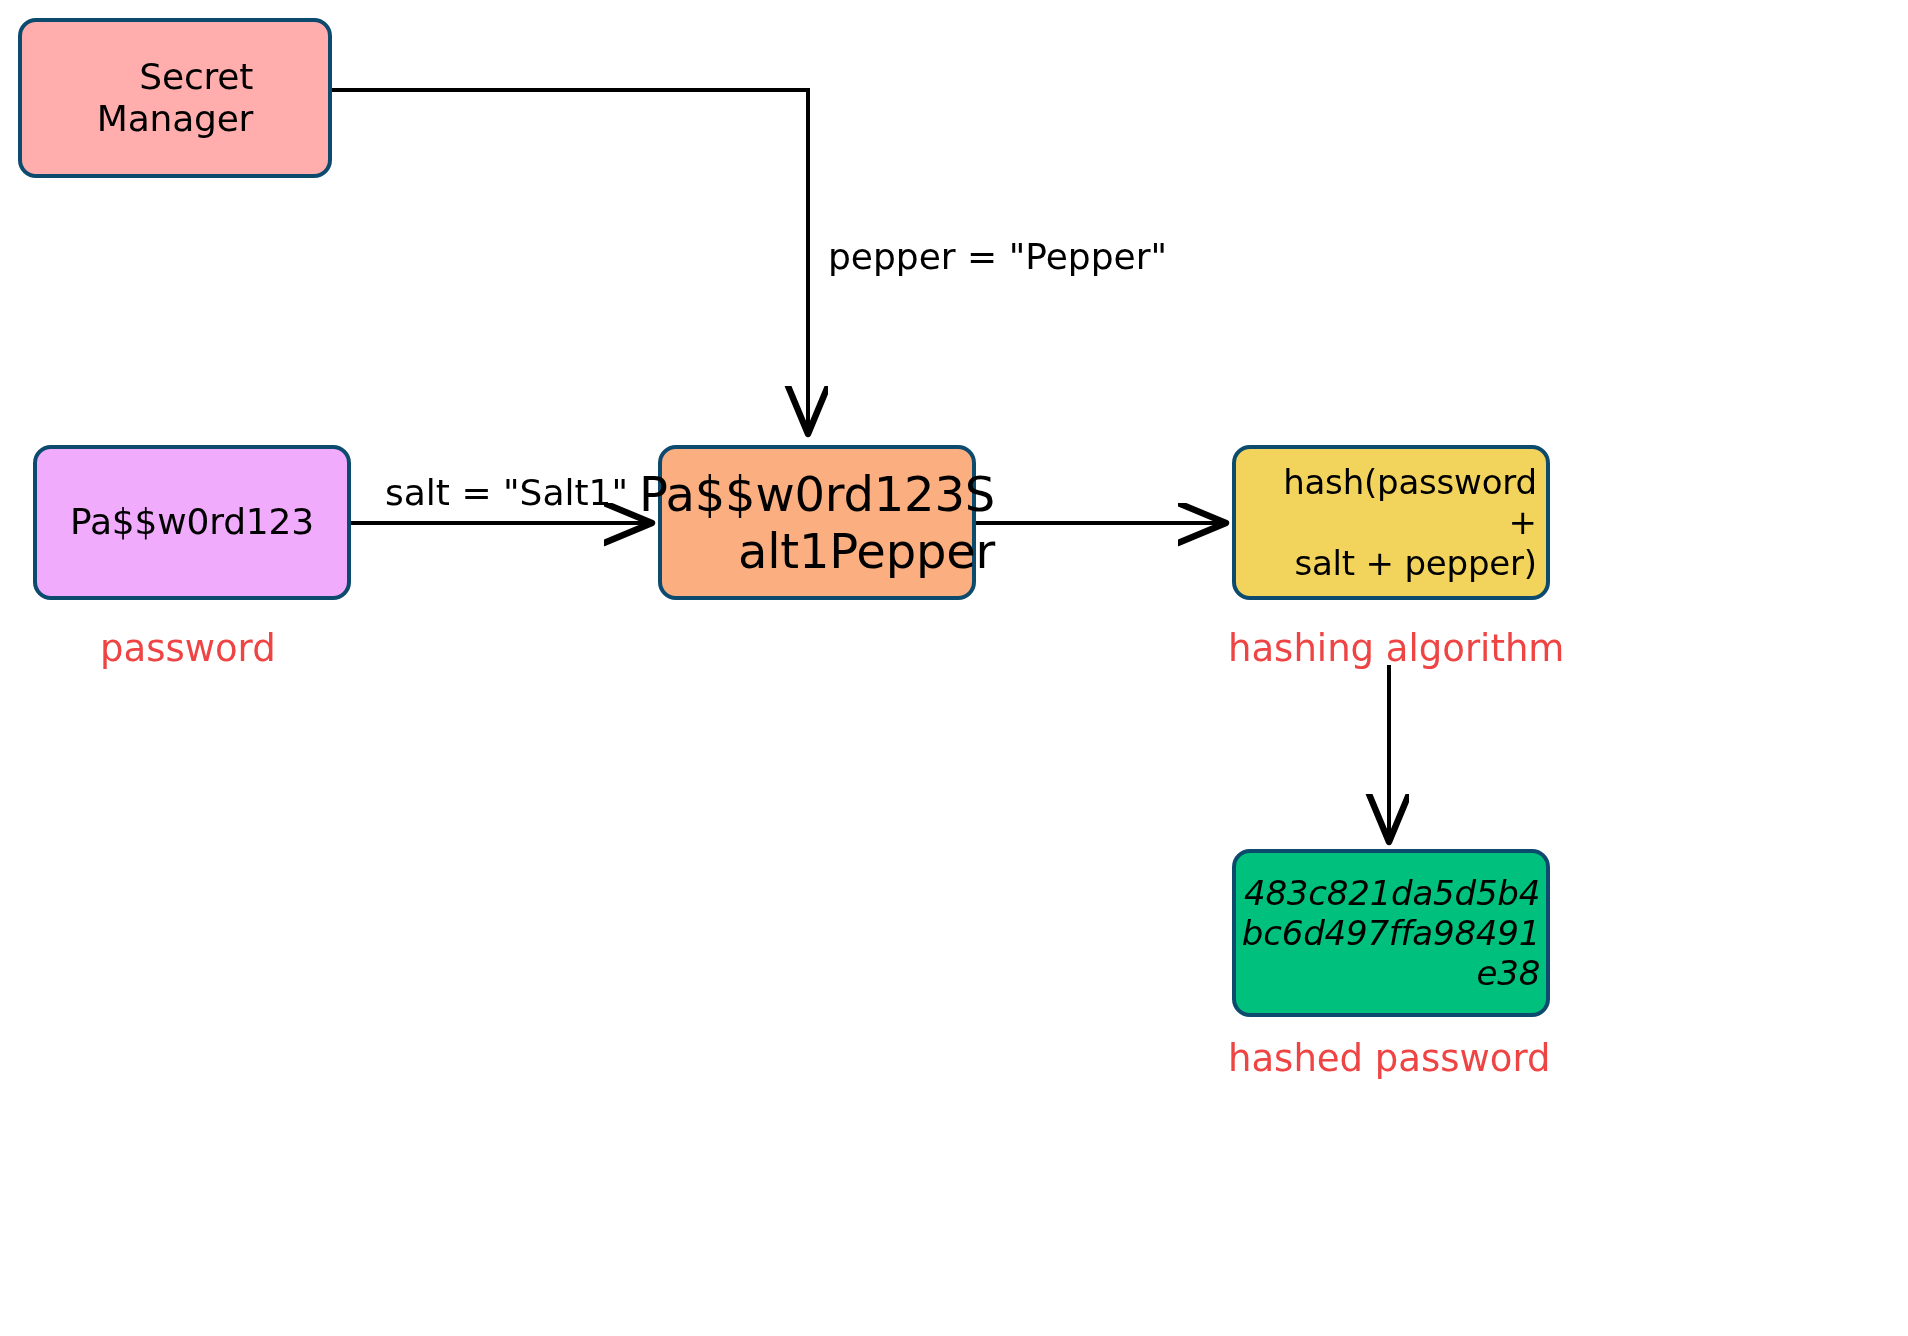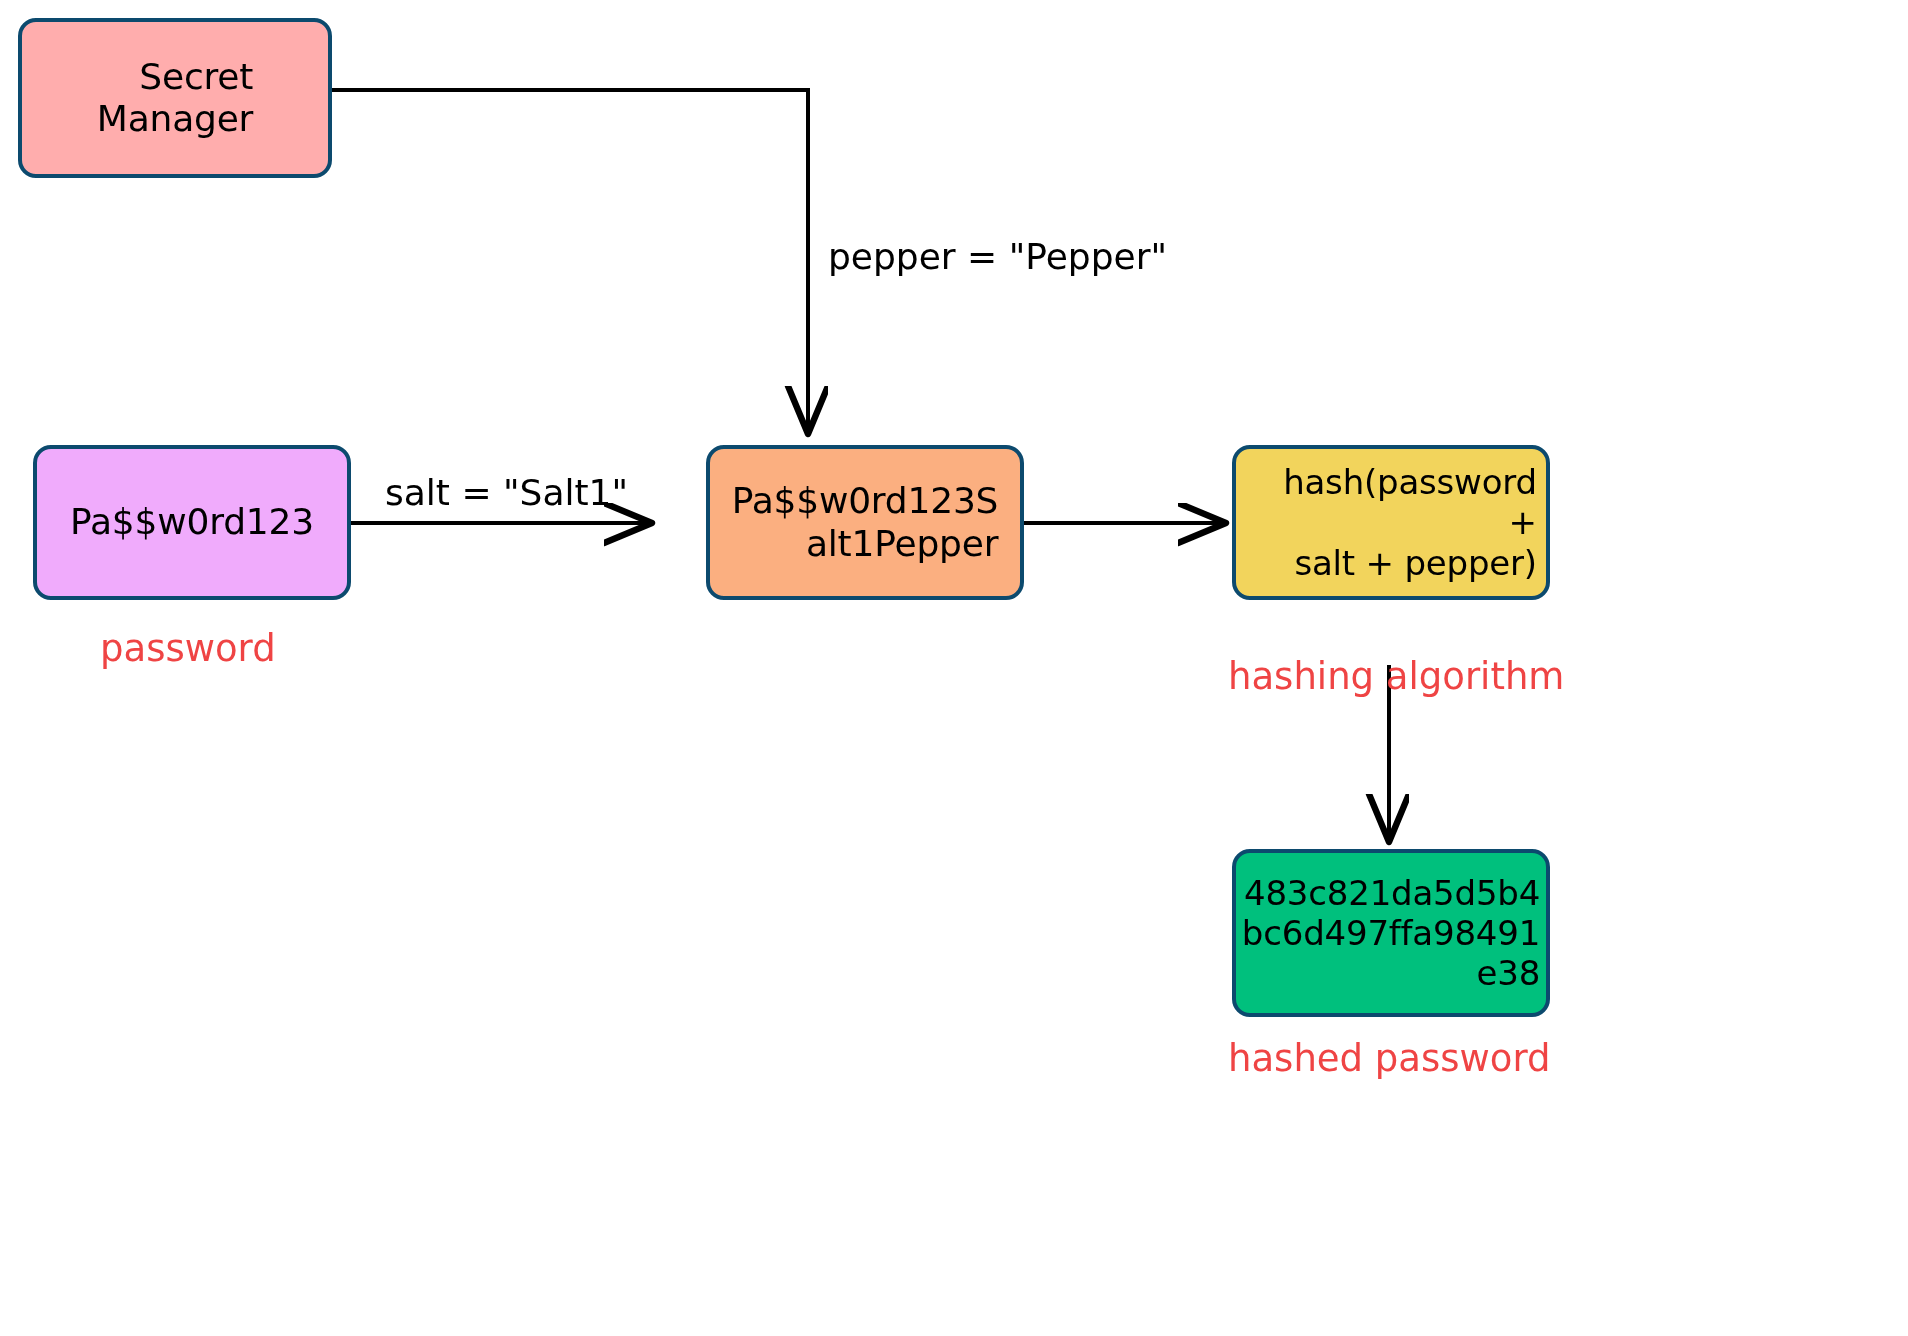--- a/index.html
+++ b/index.html
@@ -60,62 +60,62 @@
     background: #f0abfc;
     font-size: 36px;
     border-radius: 18px;
   }
   .node-combined {
     left: 658px;
     top: 445px;
     width: 318px;
     height: 155px;
     background: #FBAF80;
-    font-size: 36px;
+    font-size: 48px;
     border-radius: 18px;
-    margin-left: 48px;
   }
   .node-hash-algo {
     left: 1232px;
     top: 445px;
     width: 318px;
     height: 155px;
     background: #F2D45C;
     font-size: 34px;
     border-radius: 18px;
     padding-left: 48px;
   }
   .node-hashed {
     left: 1232px;
     top: 849px;
     width: 318px;
     height: 168px;
     background: #00C07D;
     font-size: 34px;
     border-radius: 18px;
+    font-style: italic;
   }
   .edge-label {
     position: absolute;
     color: #000000;
     font-family: "DejaVu Sans", sans-serif;
     font-size: 36px;
     white-space: nowrap;
   }
   .label-salt { left: 385px; top: 472px; }
   .label-pepper { left: 828px; top: 236px; }
   .caption {
     position: absolute;
     color: #ef4444;
     font-family: "DejaVu Sans", sans-serif;
     font-size: 37px;
     white-space: nowrap;
   }
   .caption-password { left: 100px; top: 627px; }
   .caption-combined { left: 586px; top: 627px; }
-  .caption-hashing { left: 1228px; top: 627px; margin-top: 28px; }
+  .caption-hashing { left: 1228px; top: 627px; }
   .caption-hashed { left: 1228px; top: 1037px; }
 </style>
 </head>
 <body>
 
 <div id="diagram">
 
   <svg class="edges" viewBox="0 0 1908 1336" xmlns="http://www.w3.org/2000/svg">
     <defs>
       <marker id="arrowhead" markerWidth="13" markerHeight="13" refX="11" refY="5" orient="auto" markerUnits="strokeWidth">

